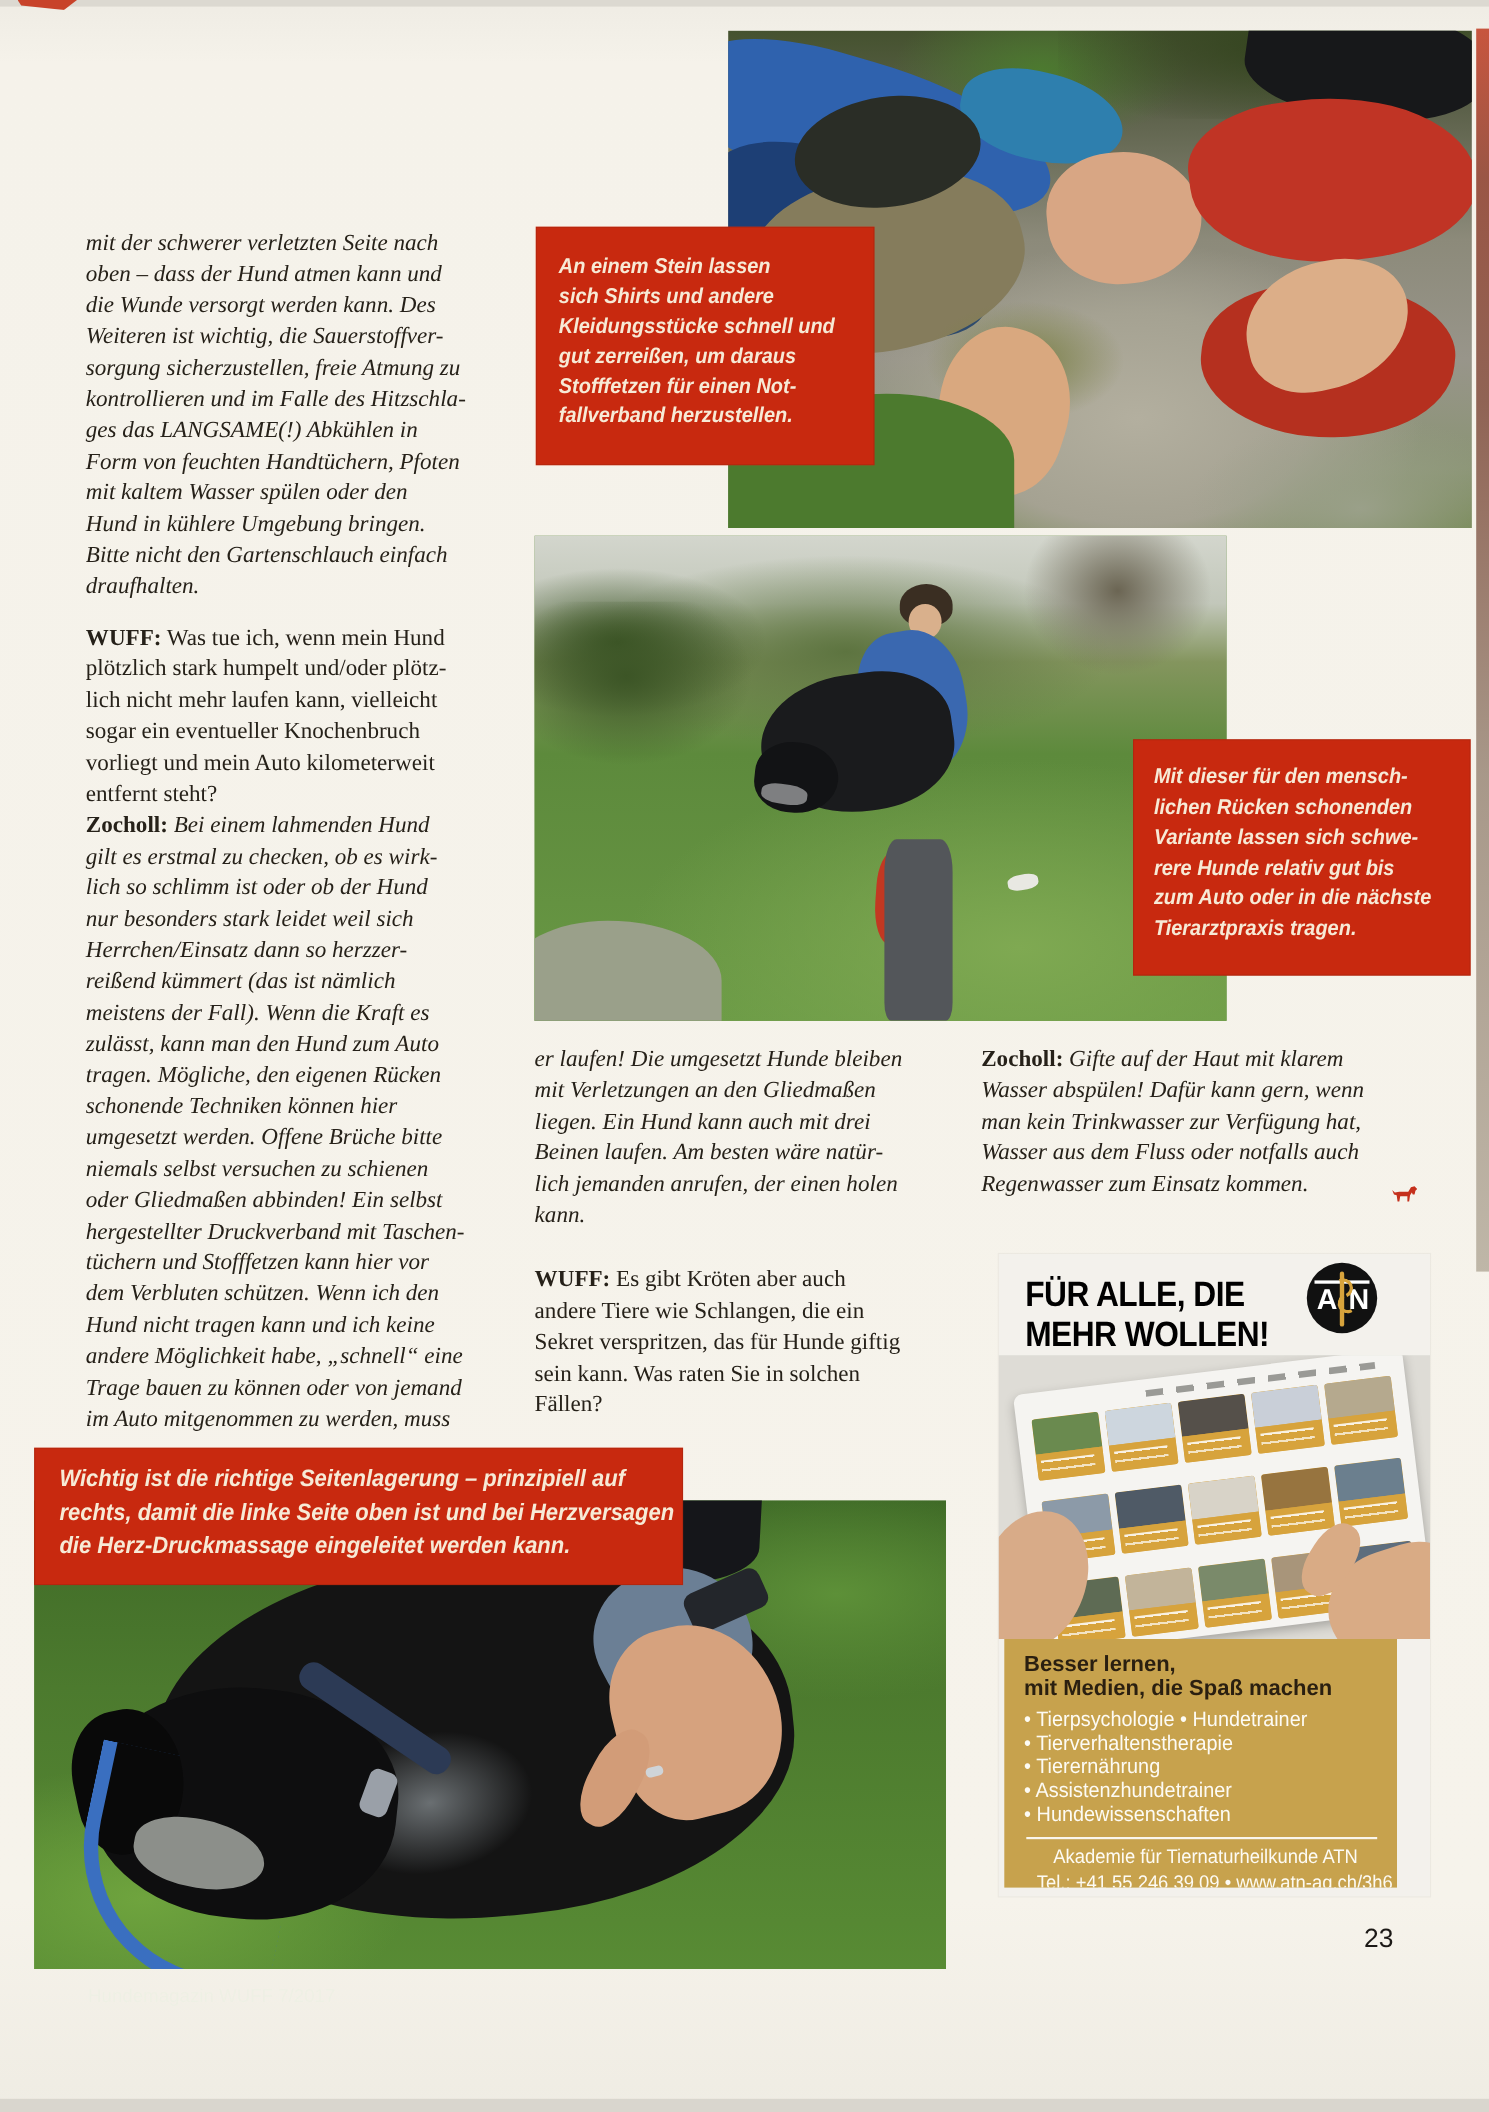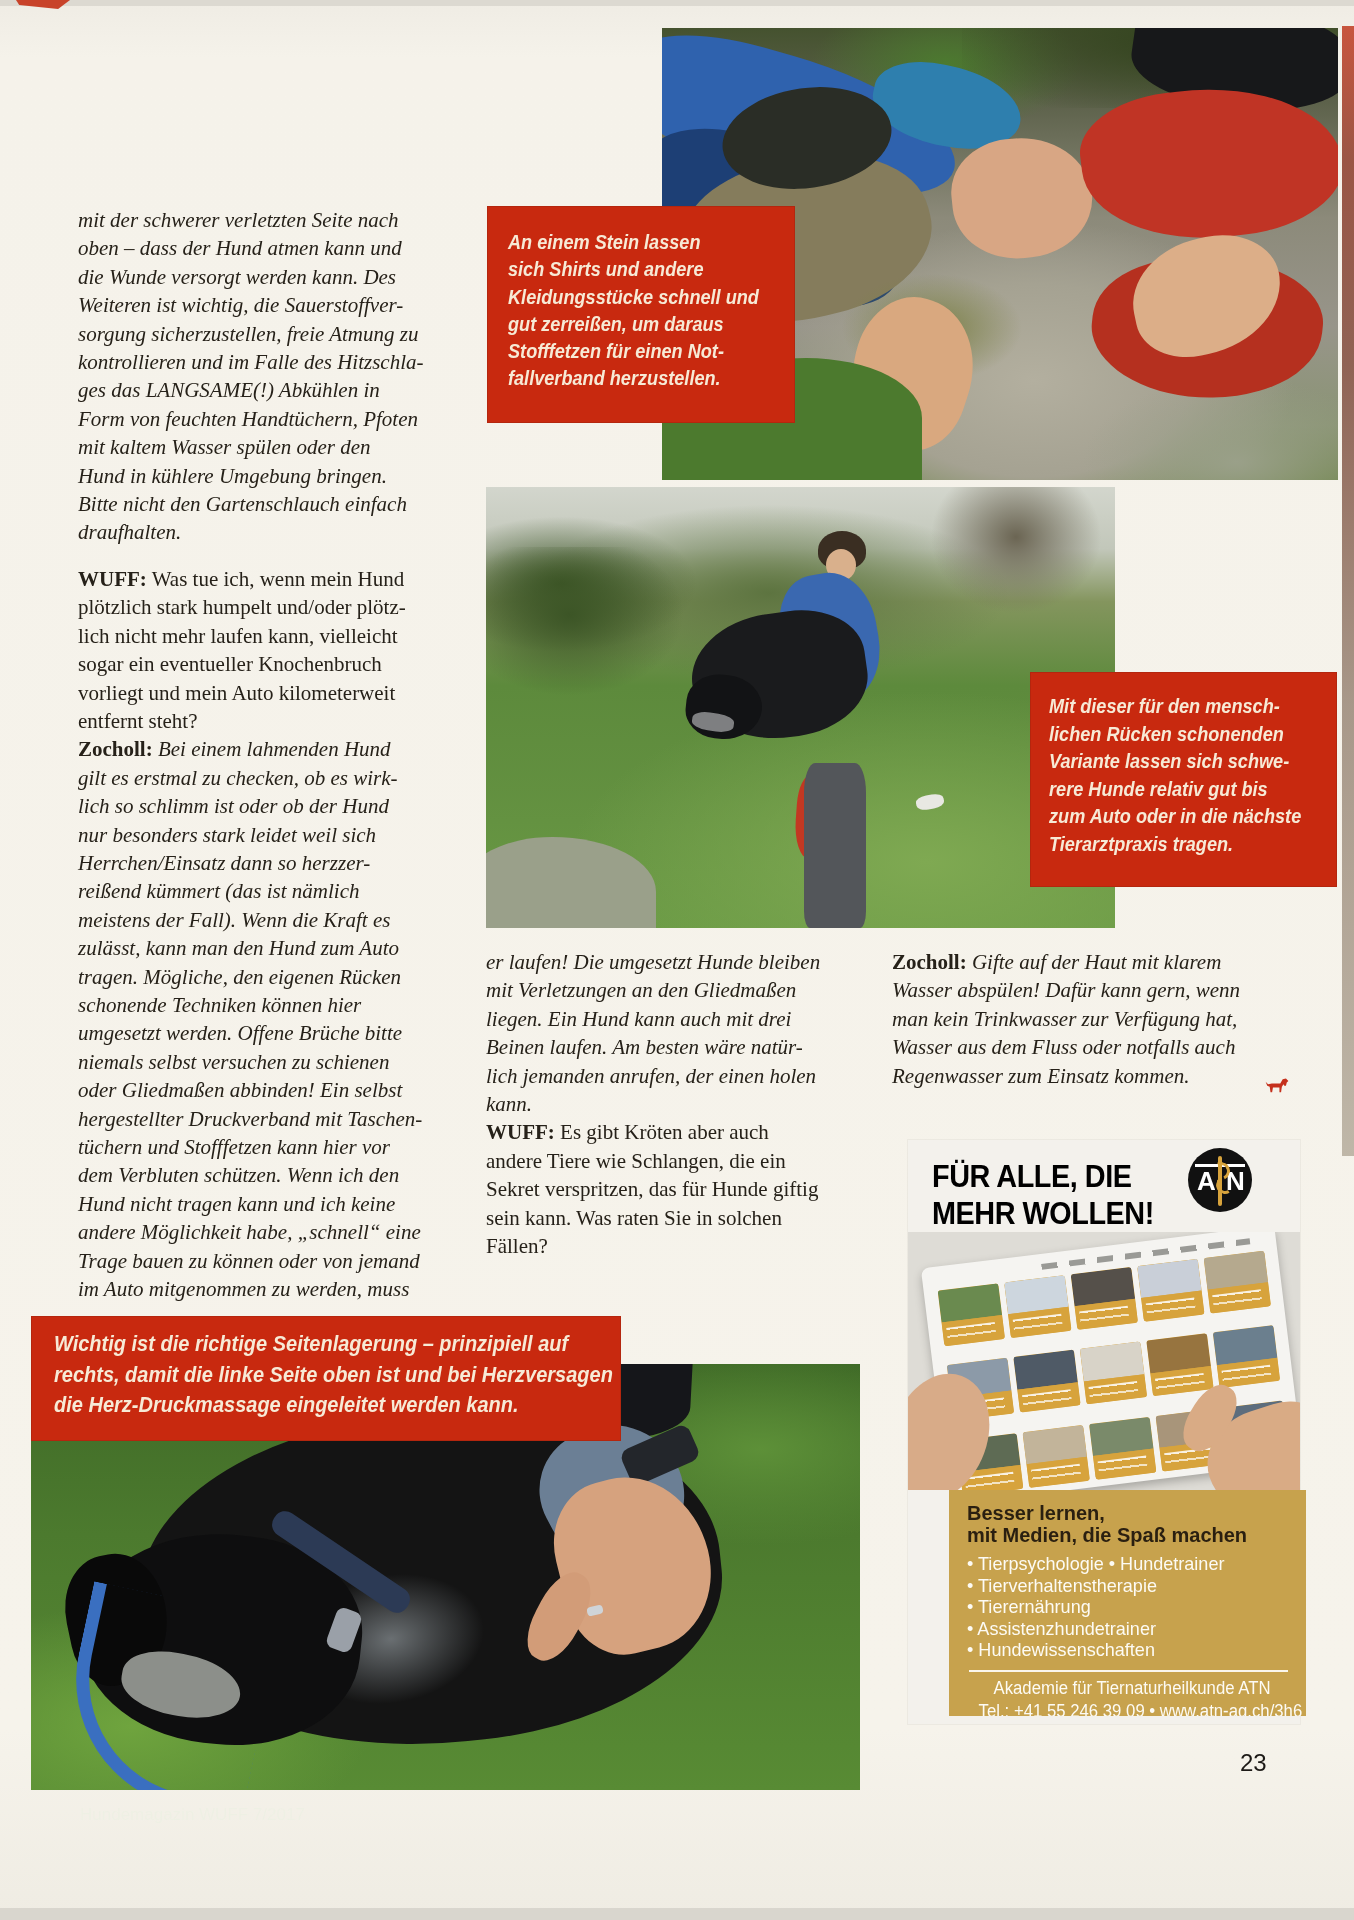--- a/index.html
+++ b/index.html
@@ -65,21 +65,21 @@
   #tablet{position:absolute;left:26px;top:14px;width:356px;height:238px;background:#f5f4f1;
           border-radius:8px;transform:rotate(-7deg);box-shadow:0 4px 10px rgba(0,0,0,.25);overflow:hidden;}
   #tablet .toolbar{position:absolute;left:120px;top:10px;width:210px;height:6px;
           background:repeating-linear-gradient(90deg,#9a9a96 0 16px,transparent 16px 28px);}
   #cards{position:absolute;left:14px;top:24px;width:340px;height:220px;display:flex;flex-wrap:wrap;gap:6px;}
   .card{width:61px;height:56px;border-radius:3px;overflow:hidden;background:#d7a33c;}
   .card .ph{width:100%;height:58%;}
   .card .lab{width:100%;height:42%;background:#d7a33c;
      background-image:linear-gradient(180deg,rgba(255,255,255,.85) 0 2px,transparent 2px 8px,rgba(255,255,255,.7) 8px 10px,transparent 10px);background-size:80% 100%;background-repeat:no-repeat;background-position:4px 6px;}
   #gold{position:absolute;left:5px;top:350px;width:357px;height:226px;background:#c7a24d;
-        padding:12px 0 0 18px;box-sizing:border-box;overflow:hidden;margin-left:36px;}
+        padding:12px 0 0 18px;box-sizing:border-box;overflow:hidden;}
   #gold .head{font-size:20px;line-height:22px;font-weight:bold;color:#2a1f10;}
   #gold .bullets{margin-top:7px;}
   #gold .ad-bullet{font-size:19px;line-height:21.5px;color:#fdfbf4;white-space:nowrap;
         transform:scaleX(.95);transform-origin:0 50%;}
   #gold .ad-bullet::before{content:"• ";}
   #gold .divider{margin:9px 18px 5px 2px;height:2px;background:#fdfbf4;opacity:.95;}
   #gold .contact{font-size:18px;line-height:23px;color:#fdfbf4;text-align:center;width:330px;}
   #gold .contact .tline{transform:scaleX(.93);transform-origin:50% 50%;}
   
   #footer-credit{left:80px;top:1757px;font-family:"Liberation Sans","DejaVu Sans",sans-serif;
@@ -209,21 +209,21 @@
 
   <div class="bodycol ital" style="left:486px;top:948px;width:400px;">
     <div>
         <div class="tline">er laufen! Die umgesetzt Hunde bleiben</div>
         <div class="tline">mit Verletzungen an den Gliedmaßen</div>
         <div class="tline">liegen. Ein Hund kann auch mit drei</div>
         <div class="tline">Beinen laufen. Am besten wäre natür-</div>
         <div class="tline">lich jemanden anrufen, der einen holen</div>
         <div class="tline">kann.</div>
       </div>
-    <div class="roman" style="">
+    <div class="roman" style="margin-top:30px;">
         <div class="tline"><b>WUFF:</b> Es gibt Kröten aber auch</div>
         <div class="tline">andere Tiere wie Schlangen, die ein</div>
         <div class="tline">Sekret verspritzen, das für Hunde giftig</div>
         <div class="tline">sein kann. Was raten Sie in solchen</div>
         <div class="tline">Fällen?</div>
       </div>
   </div>
 
   <div class="bodycol ital" style="left:892px;top:948px;width:404px;height:150px;">
     <div>

